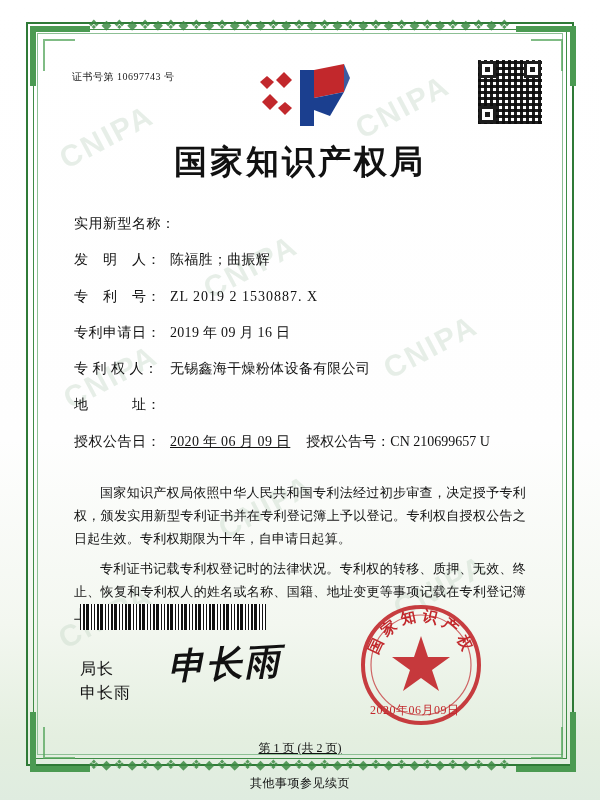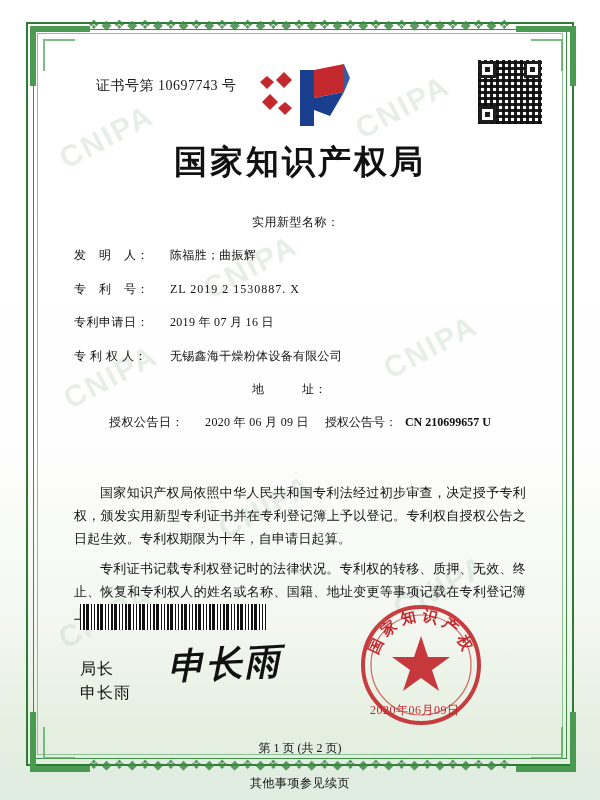--- a/index.html
+++ b/index.html
@@ -102,26 +102,25 @@
   .wm.w3 { left: 200px; top: 250px; }
   .wm.w4 { left: 60px;  top: 360px; }
   .wm.w5 { left: 380px; top: 330px; }
   .wm.w6 { left: 215px; top: 490px; }
   .wm.w7 { left: 55px;  top: 600px; }
   .wm.w8 { left: 390px; top: 570px; }
 
   
   .cert-no {
     position: absolute;
-    left: 72px; top: 77px;
-    font-size: 14px;
+    left: 72px; top: 70px;
+    font-size: 10px;
     color: #1a1a1a;
     letter-spacing: .5px;
     font-family: "Liberation Serif", serif;
-    margin-left: 24px;
   }
 
   .qr {
     position: absolute;
     left: 478px; top: 60px;
     width: 64px; height: 64px;
     background:
       repeating-linear-gradient(90deg, #111 0 3px, #fff 3px 6px),
       repeating-linear-gradient(0deg, #111 0 3px, #fff 3px 6px);
     background-blend-mode: multiply;
@@ -166,49 +165,46 @@
   
   .fields {
     position: absolute;
     left: 74px; top: 214px;
     width: 452px;
   }
   .row {
     display: flex;
     align-items: flex-start;
     margin-bottom: 16px;
-    font-size: 12px;
+    font-size: 14px;
     color: #111;
     line-height: 1.45;
-    justify-content: center;
   }
   .row .lbl {
     flex: 0 0 auto;
     width: 96px;
     letter-spacing: .5px;
     white-space: nowrap;
   }
   .row .val {
     flex: 1 1 auto;
     letter-spacing: .3px;
   }
   .row .val.mono {
     font-family: "Liberation Serif", serif;
     letter-spacing: 1px;
   }
-  .row.inline .val { flex: 0 0 auto; }
+  .row.inline .val { flex: 0 0 auto; text-decoration: underline; }
   .row .lbl2 {
     flex: 0 0 auto;
     margin-left: 16px;
     white-space: nowrap;
   }
   .row .val2 {
-    margin-left: 8px;
     white-space: nowrap;
-    font-weight: bold;
   }
 
   
   .para {
     position: absolute;
     left: 74px;
     width: 452px;
     font-size: 13px;
     line-height: 1.75;
     color: #111;
@@ -266,20 +262,21 @@
     transform: rotate(-3deg);
   }
 
   
   .page-no {
     position: absolute;
     left: 0; right: 0; top: 740px;
     text-align: center;
     font-size: 12px;
     color: #111;
+    text-decoration: underline;
   }
   .footnote {
     position: absolute;
     left: 0; right: 0; top: 775px;
     text-align: center;
     font-size: 12px;
     color: #111;
     letter-spacing: .5px;
   }
 </style>
@@ -343,21 +340,21 @@
     <div class="row">
       <span class="lbl">发　明　人：</span>
       <span class="val">陈福胜；曲振辉</span>
     </div>
     <div class="row">
       <span class="lbl">专　利　号：</span>
       <span class="val mono">ZL 2019 2 1530887. X</span>
     </div>
     <div class="row">
       <span class="lbl">专利申请日：</span>
-      <span class="val">2019 年 07 月 16 日</span>
+      <span class="val">2019 年 09 月 16 日</span>
     </div>
     <div class="row">
       <span class="lbl">专 利 权 人：</span>
       <span class="val">无锡鑫海干燥粉体设备有限公司</span>
     </div>
     <div class="row">
       <span class="lbl">地　　　址：</span>
     </div>
     <div class="row inline">
       <span class="lbl">授权公告日：</span>

